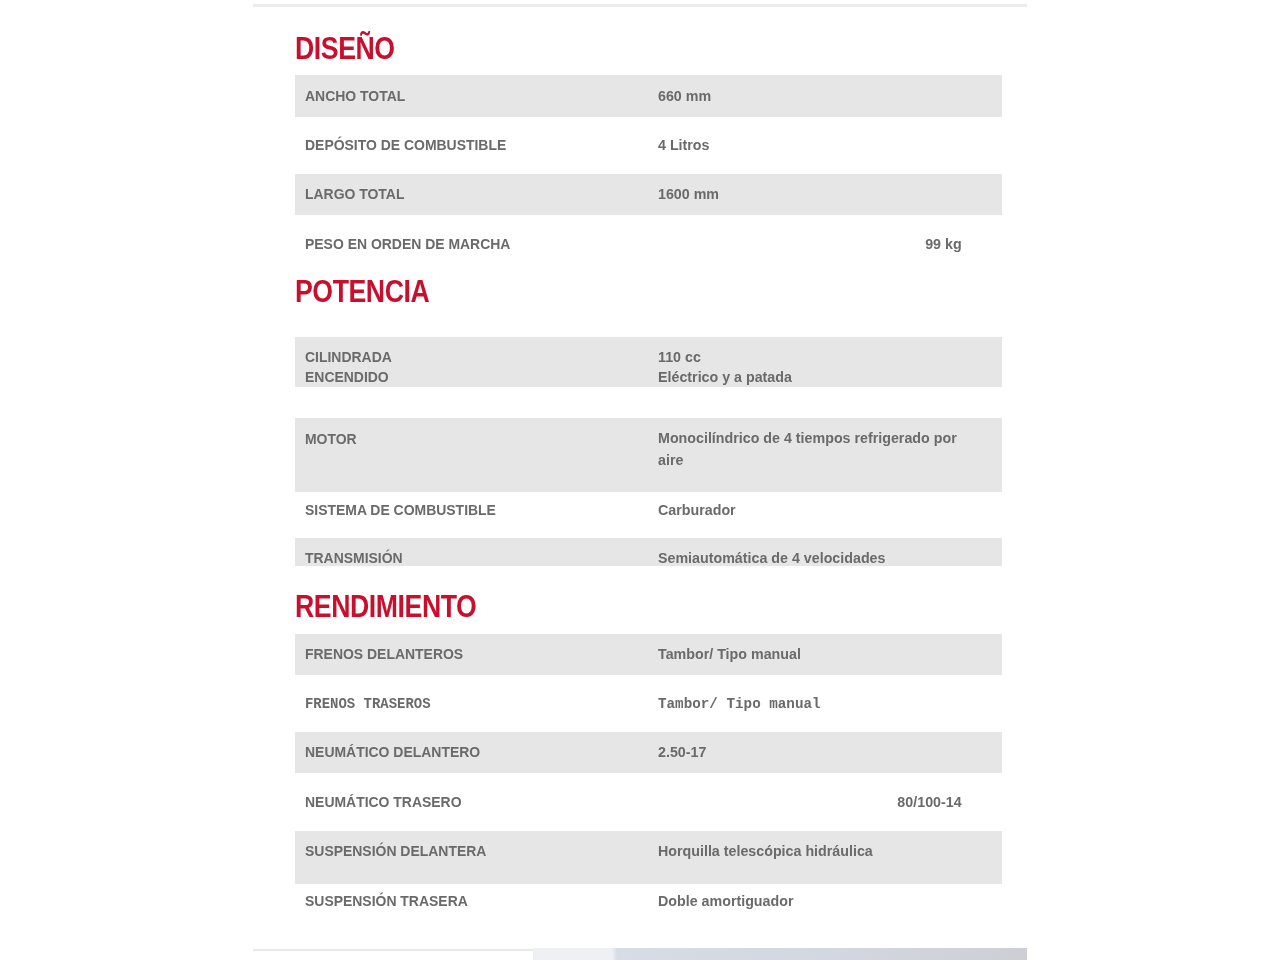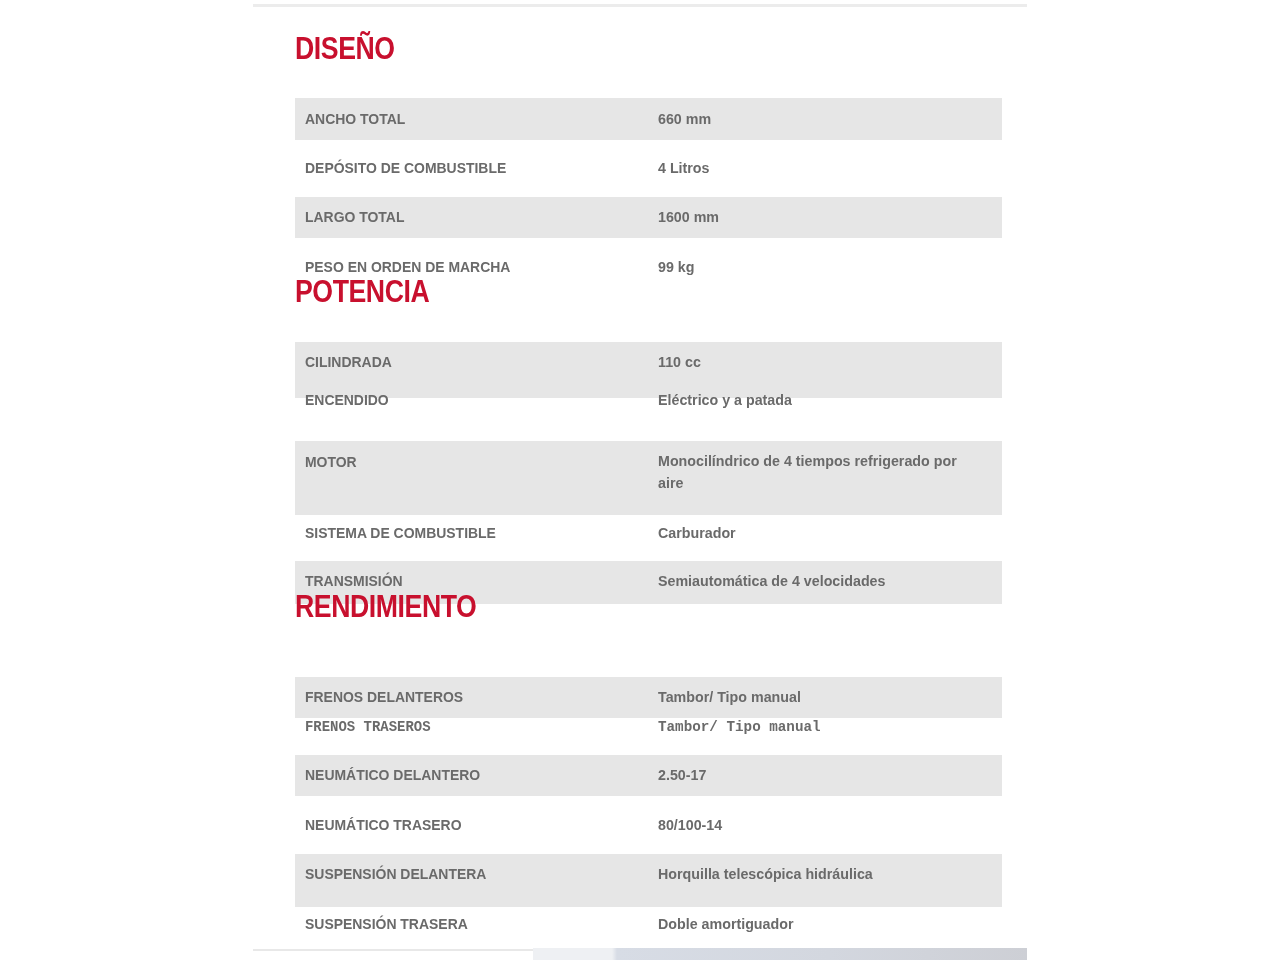--- a/index.html
+++ b/index.html
@@ -2,21 +2,21 @@
 <html><head>
 <meta charset="utf-8">
 <style>
   html, body { margin:0; padding:0; }
   body { width:1280px; height:960px; background:#ffffff; position:relative; overflow:hidden;
          font-family:"Liberation Sans", sans-serif; }
   .panel { position:absolute; left:253px; top:0; width:774px; height:960px; background:#fff; }
   .topline { position:absolute; left:253px; top:4px; width:774px; height:3px; background:#ececec; }
   .section-title { position:absolute; left:295px; color:#c8102e; font-weight:bold; font-size:31px;
                    letter-spacing:-0.5px; transform:scaleX(0.86); transform-origin:left center; line-height:36px; }
-  .row { position:absolute; left:295px; width:707px; box-sizing:border-box;margin-top:23px; }
+  .row { position:absolute; left:295px; width:707px; box-sizing:border-box; }
   .row.shaded { background:#e6e6e6; }
   .lbl { position:absolute; left:10px; color:#6a6a6a; font-weight:bold; font-size:15.5px;
          transform:scaleX(0.9); transform-origin:left center; white-space:nowrap; }
   .val { position:absolute; left:363px; width:330px; color:#6a6a6a; font-weight:bold; font-size:15.5px;
          line-height:22px; transform:scaleX(0.92); transform-origin:left top; }
   .bottom-line { position:absolute; left:253px; top:949px; width:280px; height:2px; background:#e8e8e8; }
   .bottom-img { position:absolute; left:533px; top:948px; width:494px; height:12px;
                 background:linear-gradient(90deg,#eef0f3 0%,#eef0f3 16%,#d7dce5 17%,#d3d7df 60%,#cdcfd5 100%); }
 </style>
 </head>
@@ -32,63 +32,63 @@
   <span class="val" style="top:10px;">660 mm</span>
 </div>
 <div class="row" style="top:124px;height:42px;">
   <span class="lbl" style="top:12px;">DEPÓSITO DE COMBUSTIBLE</span>
   <span class="val" style="top:10px;">4 Litros</span>
 </div>
 <div class="row shaded" style="top:174px;height:41px;">
   <span class="lbl" style="top:11px;">LARGO TOTAL</span>
   <span class="val" style="top:9px;">1600 mm</span>
 </div>
-<div class="row" style="top:223px;height:42px;">
+<div class="row" style="top:223px;height:42px;text-align:right;">
   <span class="lbl" style="top:12px;">PESO EN ORDEN DE MARCHA</span>
   <span class="val" style="top:10px;">99 kg</span>
 </div>
 
 <div class="section-title" style="top:274px;">POTENCIA</div>
 
-<div class="row shaded" style="top:319px;height:56px;">
+<div class="row shaded" style="top:337px;height:50px;">
   <span class="lbl" style="top:11px;">CILINDRADA</span>
   <span class="val" style="top:9px;">110 cc</span>
 </div>
 <div class="row" style="top:356px;height:42px;">
   <span class="lbl" style="top:12px;">ENCENDIDO</span>
   <span class="val" style="top:10px;">Eléctrico y a patada</span>
 </div>
 <div class="row shaded" style="top:418px;height:74px;">
   <span class="lbl" style="top:12px;">MOTOR</span>
   <span class="val" style="top:9px;">Monocilíndrico de 4 tiempos refrigerado por aire</span>
 </div>
 <div class="row" style="top:489px;height:42px;">
   <span class="lbl" style="top:12px;">SISTEMA DE COMBUSTIBLE</span>
   <span class="val" style="top:10px;">Carburador</span>
 </div>
-<div class="row shaded" style="top:538px;height:43px;">
+<div class="row shaded" style="top:538px;height:28px;">
   <span class="lbl" style="top:11px;">TRANSMISIÓN</span>
   <span class="val" style="top:9px;">Semiautomática de 4 velocidades</span>
 </div>
 
 <div class="section-title" style="top:589px;">RENDIMIENTO</div>
 
-<div class="row shaded" style="top:654px;height:41px;">
+<div class="row shaded" style="top:634px;height:41px;">
   <span class="lbl" style="top:11px;">FRENOS DELANTEROS</span>
   <span class="val" style="top:9px;">Tambor/ Tipo manual</span>
 </div>
 <div class="row" style="top:683px;height:42px;font-family:Liberation Mono, monospace;">
   <span class="lbl" style="top:12px;">FRENOS TRASEROS</span>
   <span class="val" style="top:10px;">Tambor/ Tipo manual</span>
 </div>
 <div class="row shaded" style="top:732px;height:41px;">
   <span class="lbl" style="top:11px;">NEUMÁTICO DELANTERO</span>
   <span class="val" style="top:9px;">2.50-17</span>
 </div>
-<div class="row" style="top:781px;height:42px;">
+<div class="row" style="top:781px;height:42px;text-align:right;">
   <span class="lbl" style="top:12px;">NEUMÁTICO TRASERO</span>
   <span class="val" style="top:10px;">80/100-14</span>
 </div>
 <div class="row shaded" style="top:831px;height:53px;">
   <span class="lbl" style="top:11px;">SUSPENSIÓN DELANTERA</span>
   <span class="val" style="top:9px;">Horquilla telescópica hidráulica</span>
 </div>
 <div class="row" style="top:880px;height:42px;">
   <span class="lbl" style="top:12px;">SUSPENSIÓN TRASERA</span>
   <span class="val" style="top:10px;">Doble amortiguador</span>

